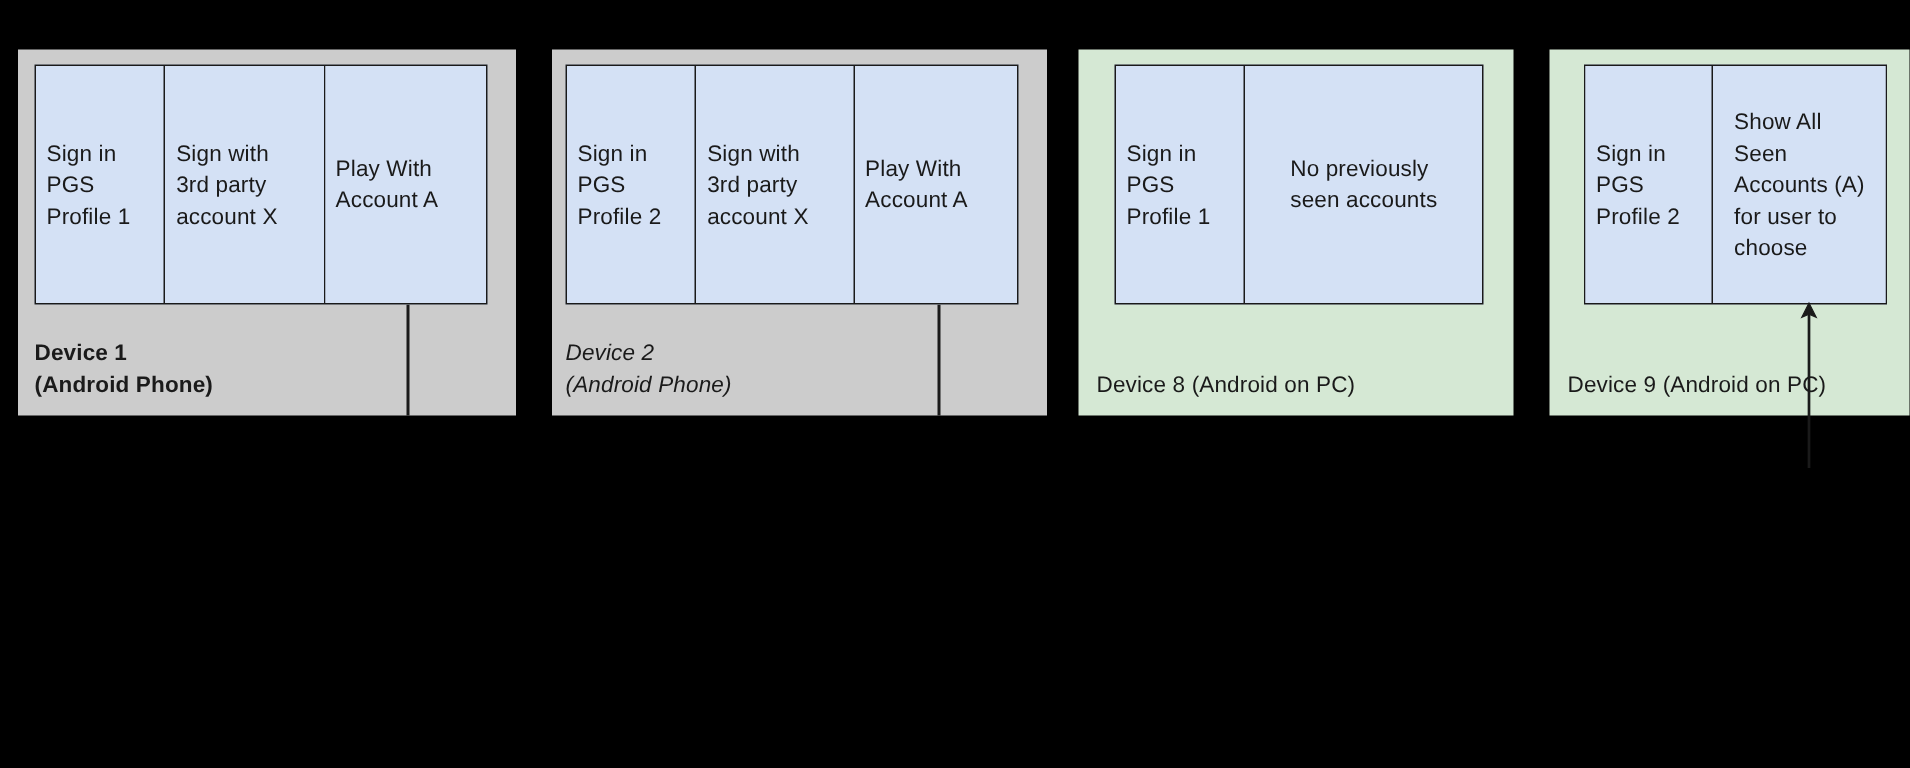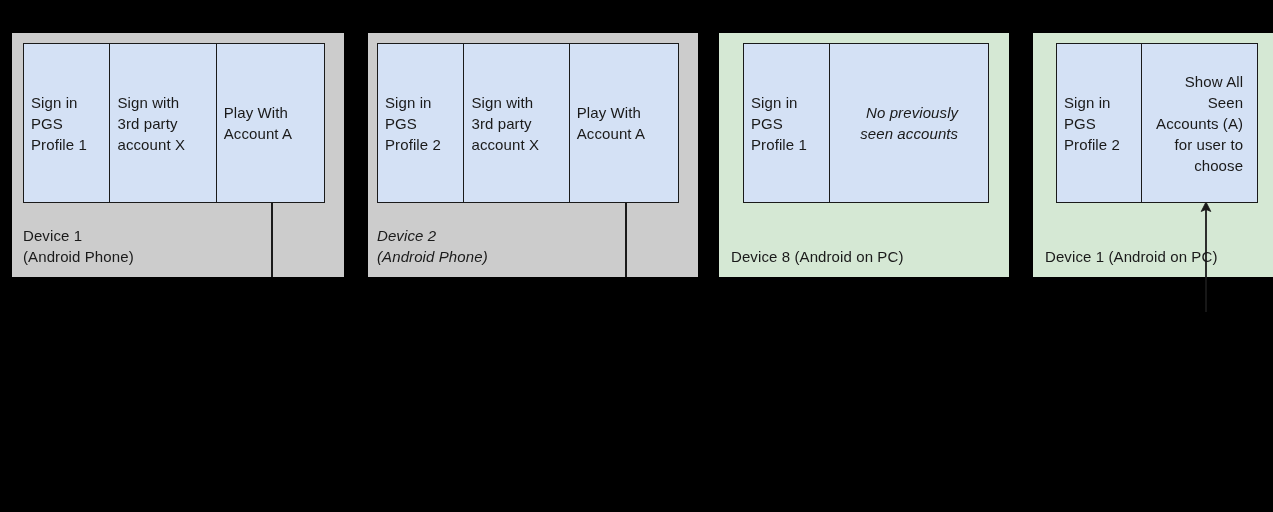--- a/index.html
+++ b/index.html
@@ -56,21 +56,21 @@
     font-size: 15px;
     line-height: 21px;
     letter-spacing: 0.1px;
     white-space: pre-line;
   }
   .step-box:last-child {
     border-right: none;
   }
   .step-box.align-center {
     justify-content: center;
-    text-align: right;
+    text-align: left;
   }
   .step-box.align-left {
     justify-content: flex-start;
     text-align: left;
   }
 
   
   .panel-label {
     position: absolute;
     color: #1a1a1a;
@@ -106,21 +106,21 @@
     <div class="step-box align-left" style="width:87px;">Sign in
 PGS
 Profile 1</div>
     <div class="step-box align-left" style="width:107px;">Sign with
 3rd party
 account X</div>
     <div class="step-box align-left" style="width:108px;">Play With
 Account A</div>
   </div>
 
-  <div class="panel-label" style="left:23px; top:225px;">Device 1
+  <div class="panel-label" style="left:23px; top:225px;font-weight:bold;">Device 1
 (Android Phone)</div>
 
   <div class="device-panel panel-phone" style="left:368px; top:33px; width:330px; height:244px;"></div>
 
   <div class="panel-divider" style="left:625px; top:203px; height:74px;"></div>
 
   <div class="box-row" style="left:377px; top:43px; width:302px; height:160px;">
     <div class="step-box align-left" style="width:87px;">Sign in
 PGS
 Profile 2</div>
@@ -133,21 +133,21 @@
 
   <div class="panel-label" style="left:377px; top:225px;font-style:italic;">Device 2
 (Android Phone)</div>
 
   <div class="device-panel panel-pc" style="left:719px; top:33px; width:290px; height:244px;"></div>
 
   <div class="box-row" style="left:743px; top:43px; width:246px; height:160px;">
     <div class="step-box align-left" style="width:87px;">Sign in
 PGS
 Profile 1</div>
-    <div class="step-box align-center" style="width:159px;font-style:italic;">No previously
+    <div class="step-box align-center" style="width:159px;">No previously
 seen accounts</div>
   </div>
 
   <div class="panel-label" style="left:731px; top:246px;">Device 8 (Android on PC)</div>
 
   <div class="device-panel panel-pc" style="left:1033px; top:33px; width:240px; height:244px;"></div>
 
   <div class="box-row" style="left:1056px; top:43px; width:202px; height:160px;">
     <div class="step-box align-left" style="width:86px;">Sign in
 PGS
@@ -157,15 +157,15 @@
 Accounts (A)
 for user to
 choose</div>
   </div>
 
   <svg class="arrow-up" style="left:1188px; top:198px; width:36px; height:114px;" viewBox="0 0 36 114" xmlns="http://www.w3.org/2000/svg">
     <line x1="18" y1="114" x2="18" y2="10" stroke="#1a1a1a" stroke-width="1.8"></line>
     <path d="M18 4 L13.2 13.5 L18 11.4 L22.8 13.5 Z" fill="#1a1a1a" stroke="#1a1a1a" stroke-width="0.8"></path>
   </svg>
 
-  <div class="panel-label" style="left:1045px; top:246px;">Device 1 (Android on PC)</div>
+  <div class="panel-label" style="left:1045px; top:246px;">Device 9 (Android on PC)</div>
 
 </div>
 
 </body></html>

